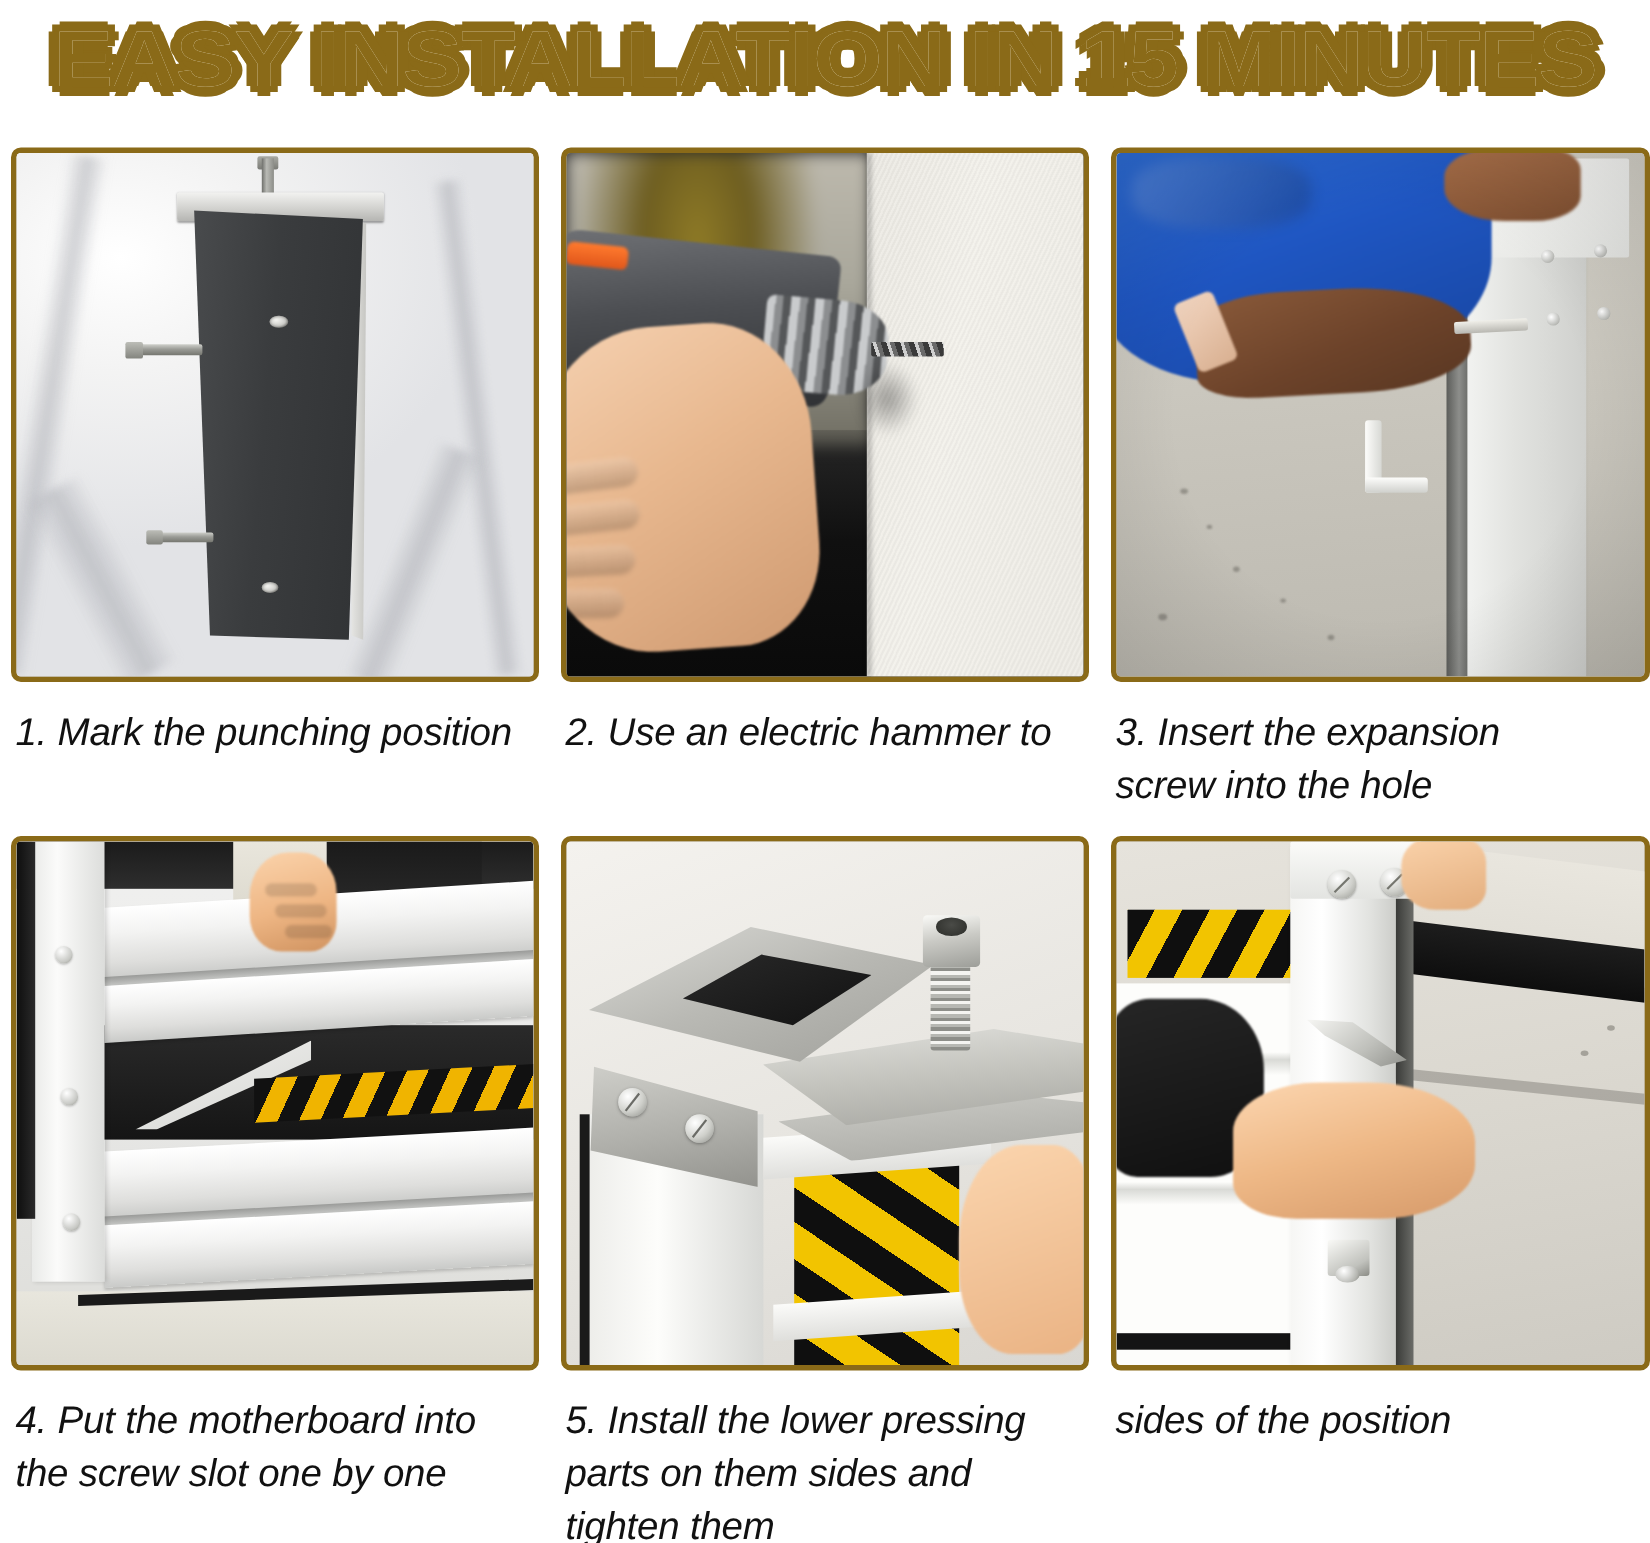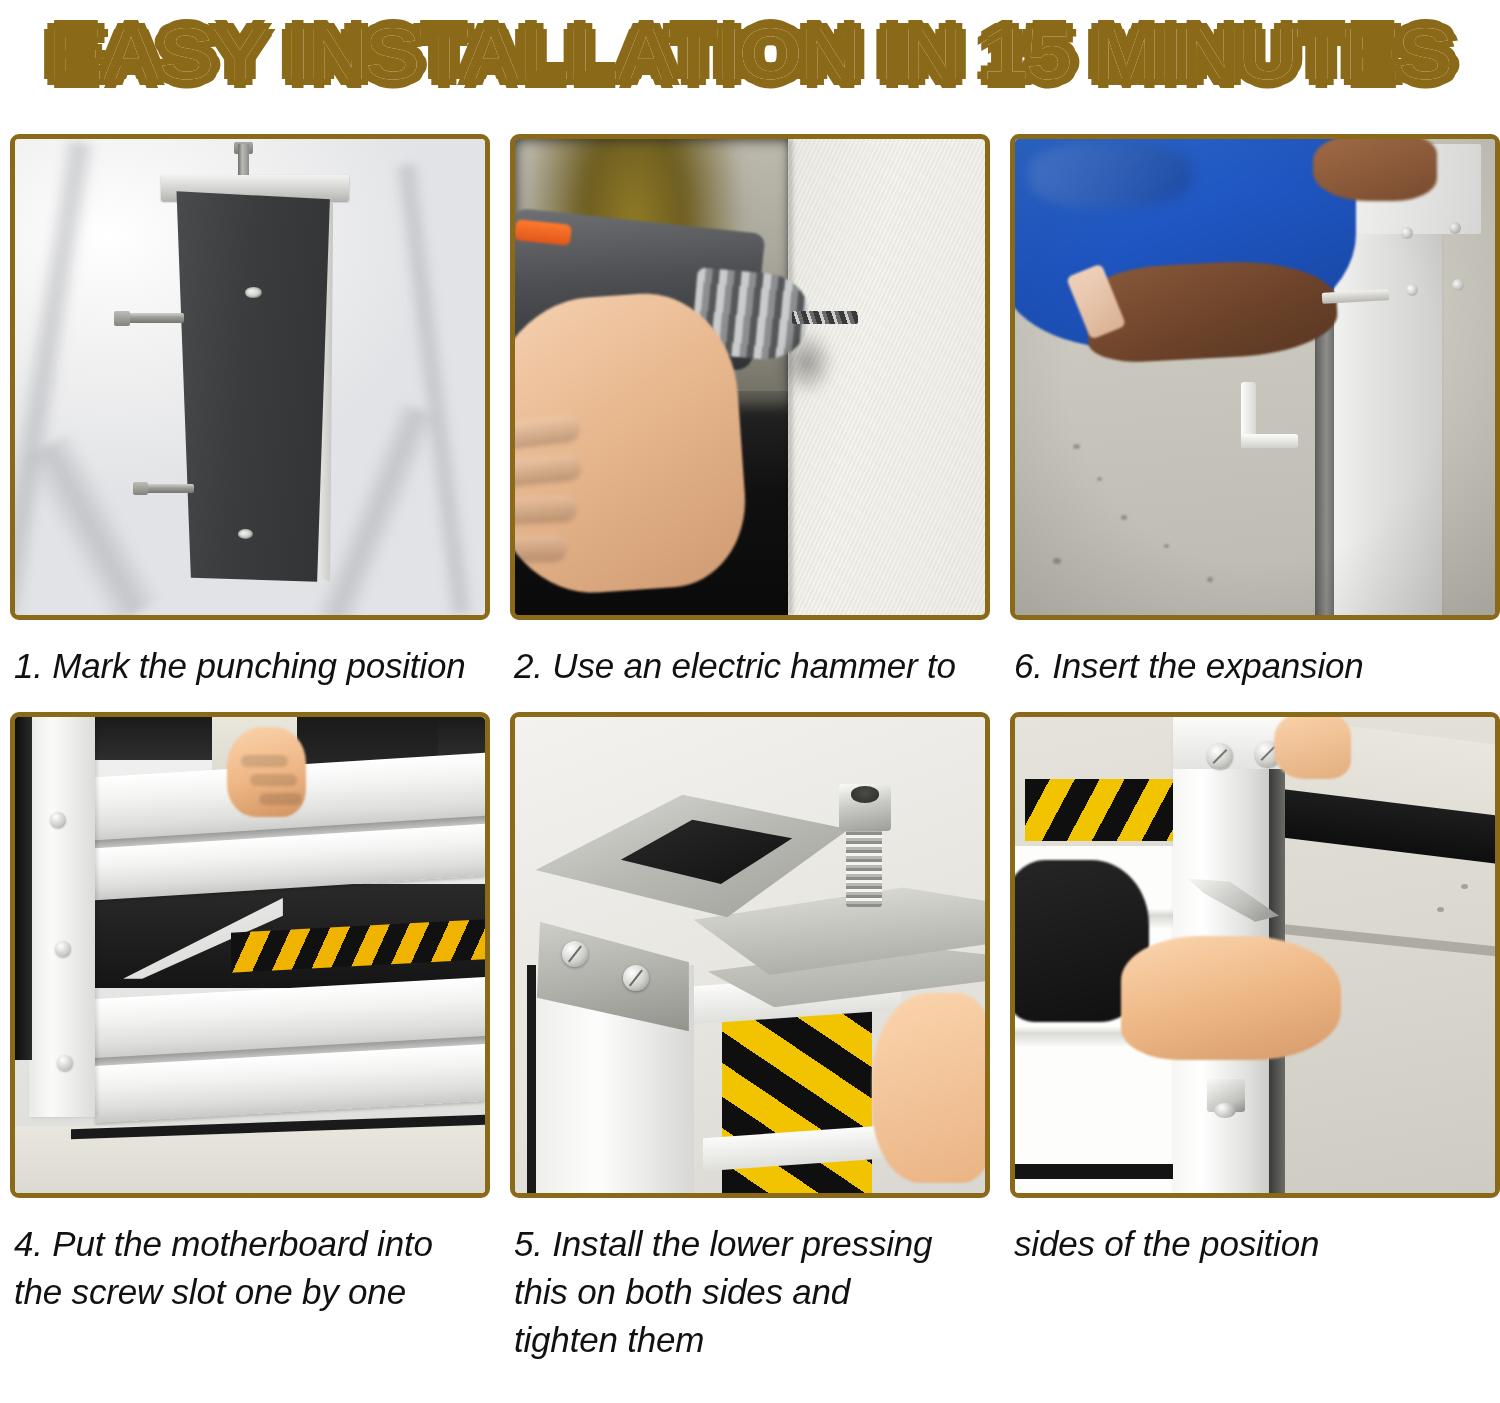--- a/index.html
+++ b/index.html
@@ -854,21 +854,22 @@
           <div class="hand-top"></div>
           <div class="tool-shaft"></div>
           <div class="allen">
             <div class="vert"></div>
             <div class="horz"></div>
           </div>
           <div class="vignette"></div>
         </div>
       </div>
       <div class="caption">
-        <div>6. Insert the expansion</div>
+        <div>3. Insert the expansion</div>
+        <div>screw into the hole</div>
       </div>
     </div>
 
     <div class="cell row2">
       <div class="photo-frame">
         <div class="photo p4">
           <div class="bg"></div>
           <div class="dark-gap2"></div>
           <div class="wall-bg"></div>
           <div class="person"></div>
@@ -917,21 +918,21 @@
           <div class="bracket-face"></div>
           <div class="bscrew bs1"></div>
           <div class="bscrew bs2"></div>
           <div class="bolt-shaft"></div>
           <div class="bolt-head"></div>
           <div class="bolt-hole"></div>
         </div>
       </div>
       <div class="caption">
         <div>5. Install the lower pressing</div>
-        <div>this on both sides and</div>
+        <div>parts on them sides and</div>
         <div>tighten them</div>
       </div>
     </div>
 
     <div class="cell row2">
       <div class="photo-frame">
         <div class="photo p6">
           <div class="bg"></div>
           <div class="wall-upper"></div>
           <div class="skirting"></div>

